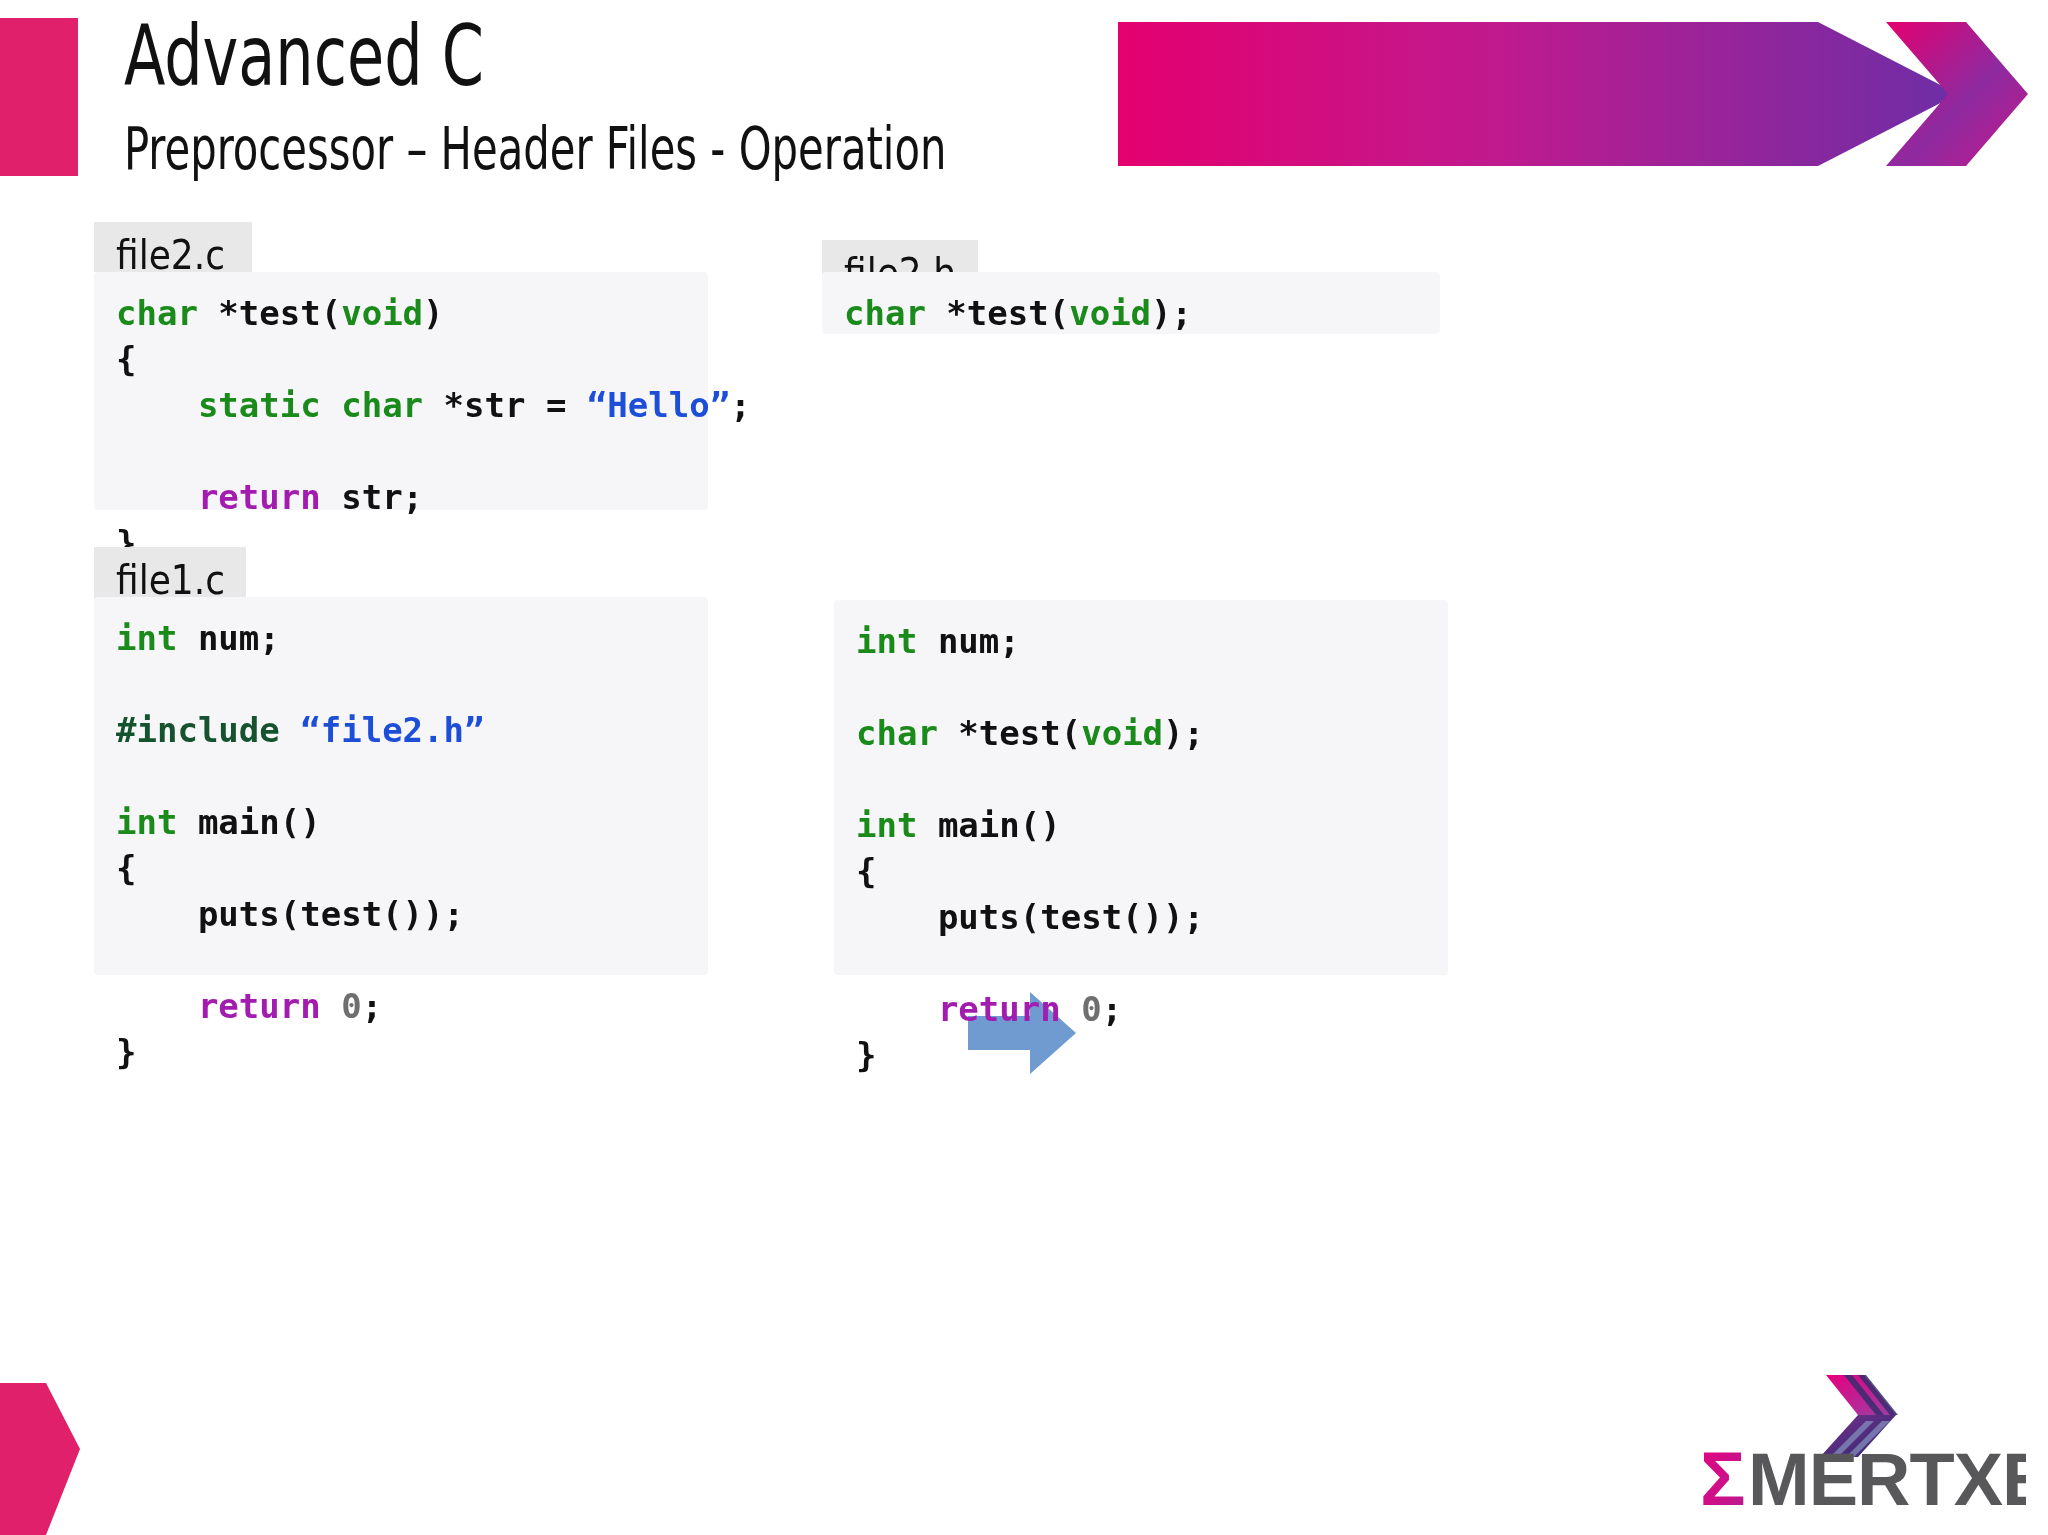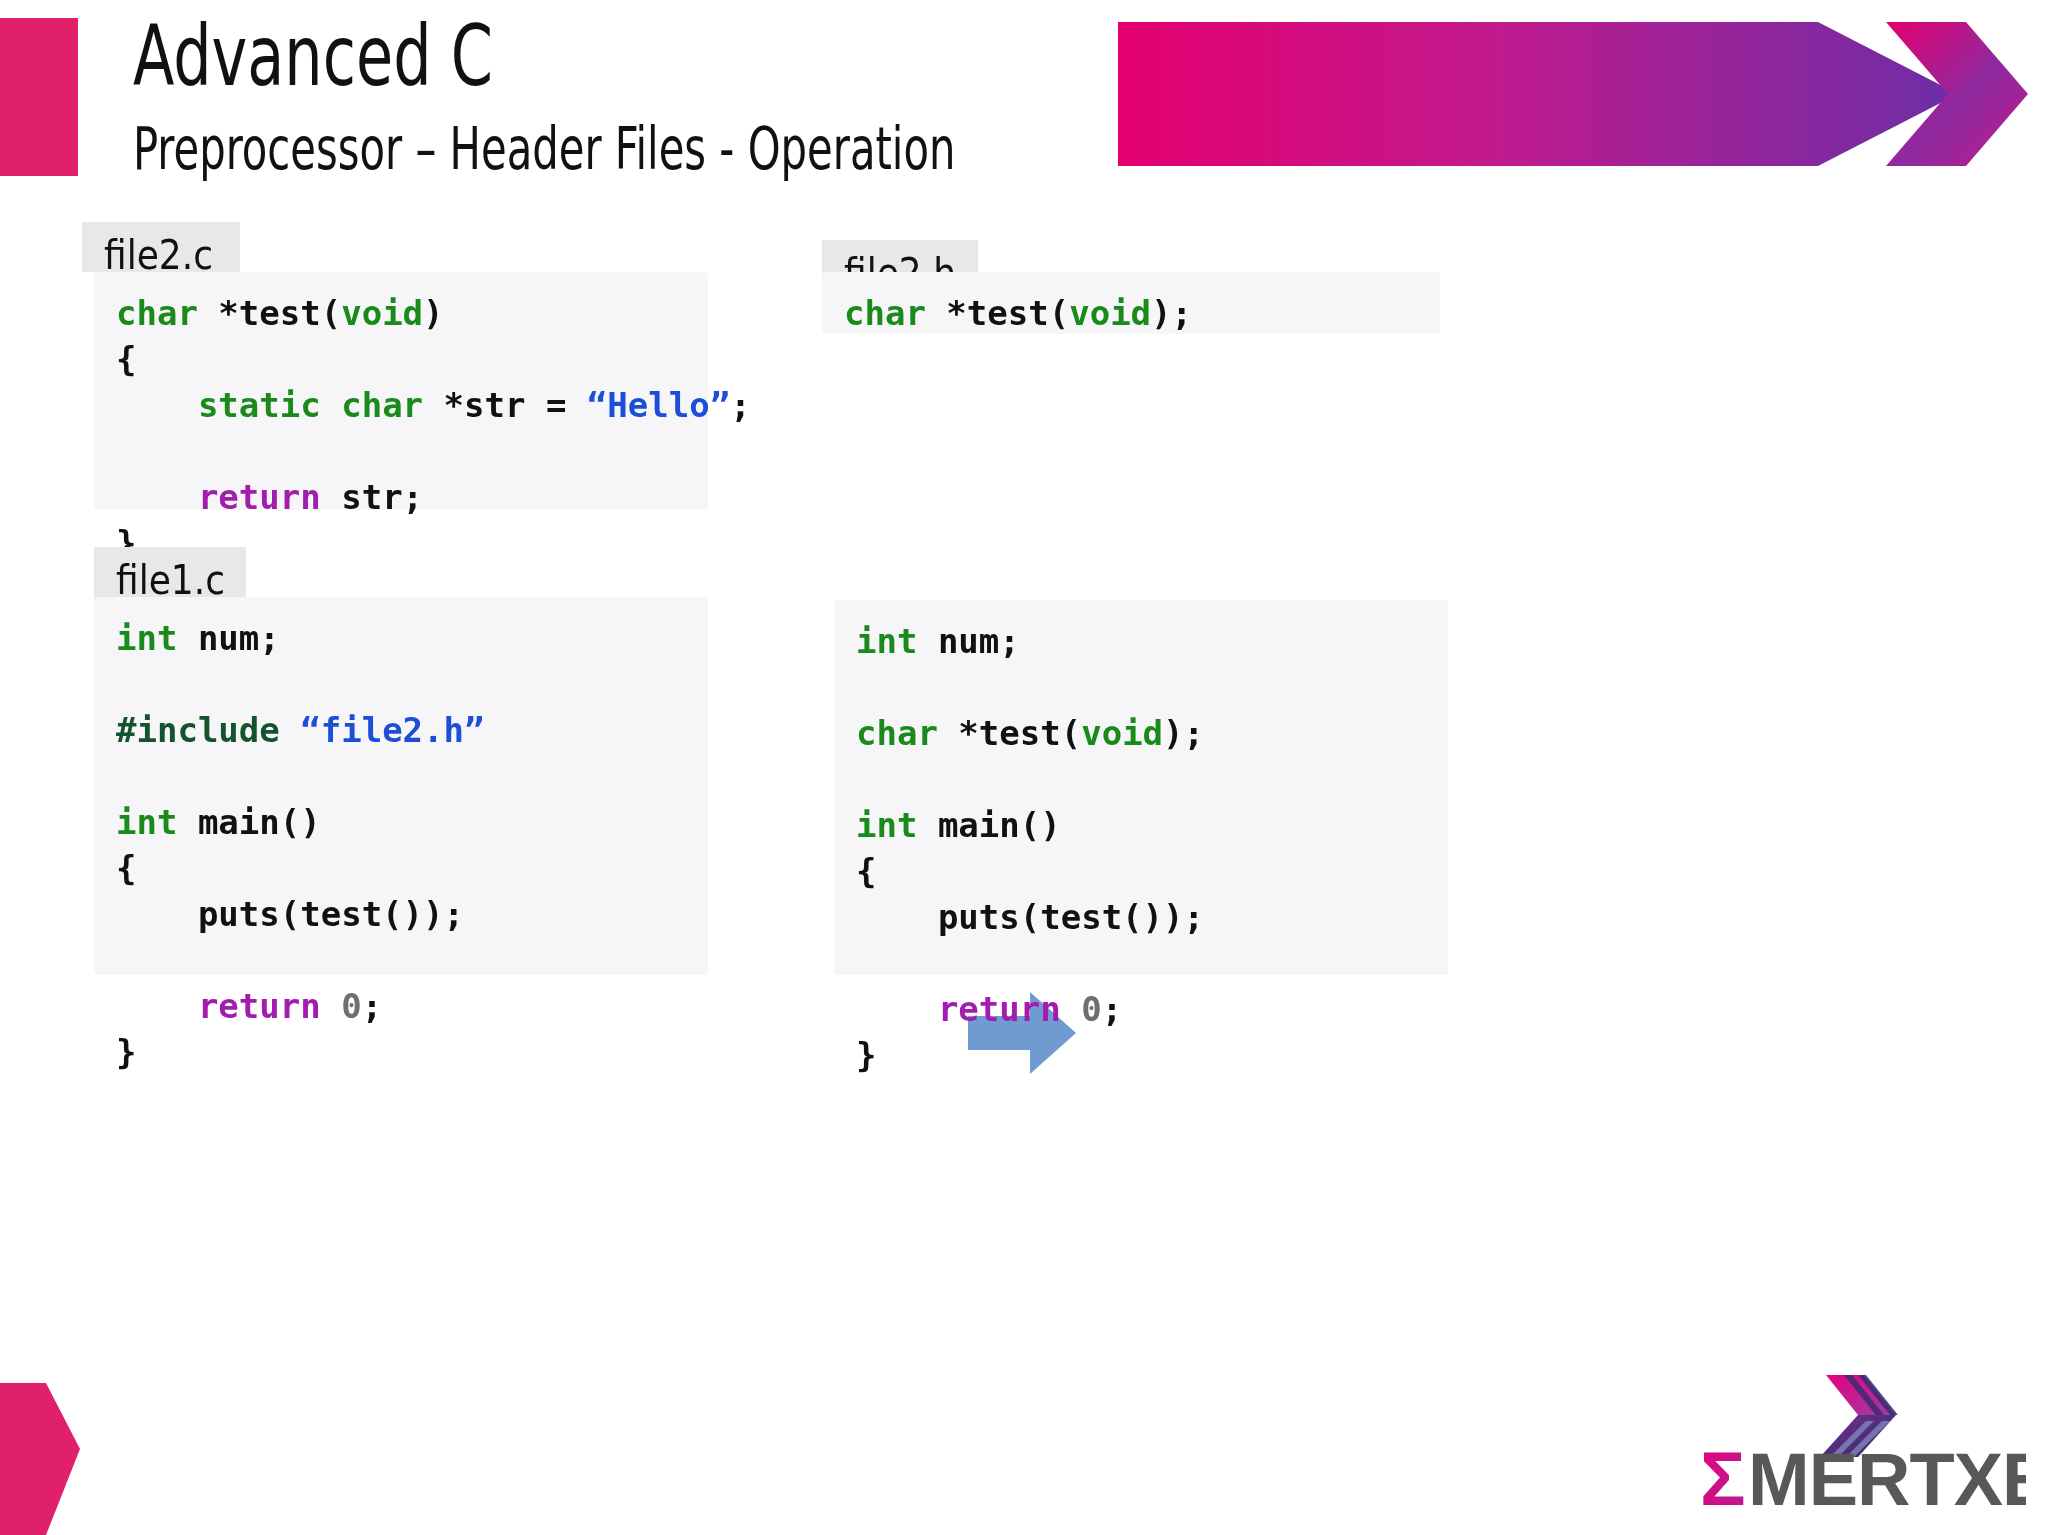--- a/index.html
+++ b/index.html
@@ -30,21 +30,21 @@
     content: "";
     position: absolute;
     left: 100%;
     top: 0;
     width: 0;
     height: 0;
   }
 
   .title-block {
     position: absolute;
-    left: 133px;
+    left: 124px;
     top: 14px;
     width: 1020px;
   }
   .slide-title {
     font-size: 84px;
     line-height: 1.0;
     font-weight: 400;
     color: #111111;
     font-family: "DejaVu Sans Condensed", "Liberation Sans Narrow", "Liberation Sans", sans-serif;
     transform: scaleX(0.80);
@@ -153,21 +153,21 @@
     <linearGradient id="gradChev" x1="0" y1="0" x2="1" y2="1">
       <stop offset="0%" stop-color="#e4006f"></stop>
       <stop offset="55%" stop-color="#8e2aa0"></stop>
       <stop offset="100%" stop-color="#c2198b"></stop>
     </linearGradient>
   </defs>
   <path d="M0,8 L700,8 L840,80 L700,152 L0,152 Z" fill="url(#gradHdr)"></path>
   <path d="M768,8 L848,8 L910,80 L848,152 L768,152 L830,80 Z" fill="url(#gradChev)"></path>
 </svg>
 
-<div class="file-tab" style="left:82px; top:222px; width:158px; height:50px;">
+<div class="file-tab" style="left:94px; top:222px; width:158px; height:50px;">
   <span>file2.c</span>
 </div>
 <div class="code-box" id="code-file2-c" style="left:94px; top:272px; width:614px; height:238px;"><span class="ln"><span class="kw">char</span><span class="plain"> *test(</span><span class="kw">void</span><span class="plain">)</span></span><span class="ln"><span class="plain">{</span></span><span class="ln"><span class="plain">    </span><span class="kw">static</span><span class="plain"> </span><span class="kw">char</span><span class="plain"> *str = </span><span class="str">“Hello”</span><span class="plain">;</span></span><span class="ln blank">&nbsp;</span><span class="ln"><span class="plain">    </span><span class="ret">return</span><span class="plain"> str;</span></span><span class="ln"><span class="plain">}</span></span></div>
 
 <div class="file-tab" style="left:822px; top:240px; width:156px; height:58px;">
   <span>file2.h</span>
 </div>
 <div class="code-box" id="code-file2-h" style="left:822px; top:272px; width:618px; height:62px;"><span class="ln"><span class="kw">char</span><span class="plain"> *test(</span><span class="kw">void</span><span class="plain">);</span></span></div>
 
 <div class="file-tab" style="left:94px; top:547px; width:152px; height:60px;">

